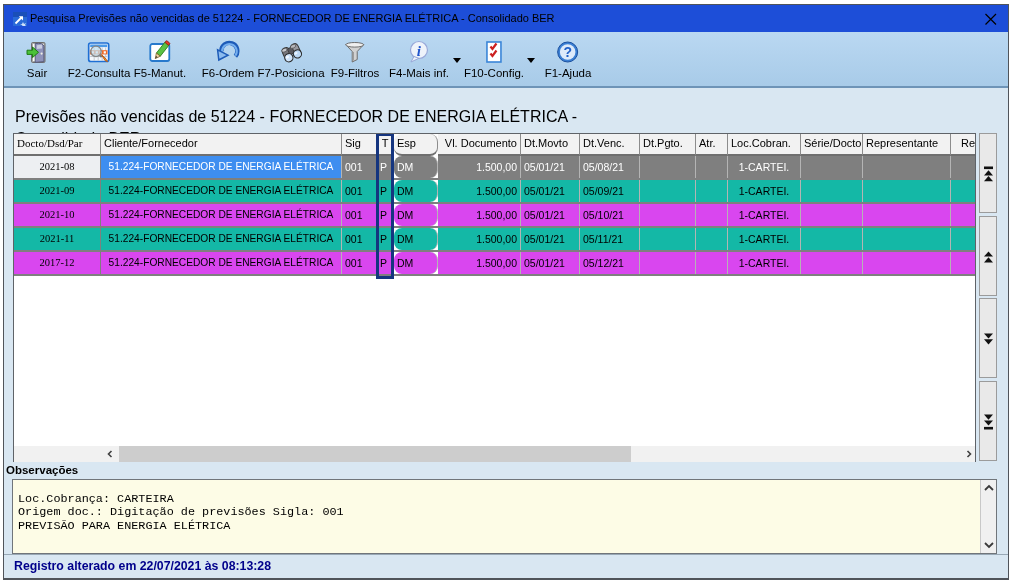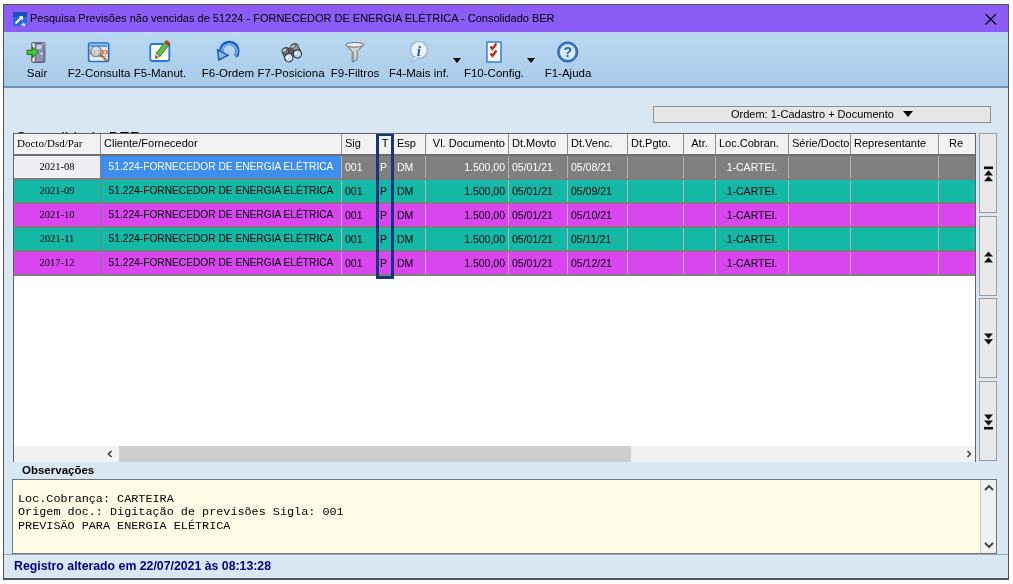--- a/index.html
+++ b/index.html
@@ -1,19 +1,19 @@
 <!DOCTYPE html>
 <html><head>
 <meta charset="utf-8">
 <style>
 * { margin:0; padding:0; box-sizing:border-box; }
 html,body { width:1013px; height:584px; background:#fff; font-family:"Liberation Sans", sans-serif; overflow:hidden; }
 #win { position:absolute; left:3px; top:4px; width:1006px; height:576px; border:1px solid #50545a; border-bottom:2px solid #50545a; background:#d9e7f2; overflow:hidden; }
 
-#titlebar { position:absolute; left:0; top:0; width:100%; height:27px; background:#8b5cf6; }
+#titlebar { position:absolute; left:0; top:0; width:100%; height:27px; background:#1d4ed8; }
 #appicon { position:absolute; left:9px; top:7px; width:14px; height:14px; }
 #title { position:absolute; left:26px; top:7px; font-size:11px; color:#000; white-space:nowrap; }
 #closex { position:absolute; right:9px; top:7px; width:16px; height:16px; }
 
 #toolbar { position:absolute; left:0; top:27px; width:100%; height:56px; background:linear-gradient(#bad8f2,#a8cbe8); border-bottom:2px solid #6e94b7; }
 .tbtn { position:absolute; top:8px; text-align:center; }
 .tbtn .ico { display:block; margin:0 auto; width:24px; height:24px; }
 .tbtn .lbl { display:block; margin-top:3px; font-size:11.5px; color:#000; white-space:nowrap; }
 .darr { position:absolute; width:0; height:0; border-left:4px solid transparent; border-right:4px solid transparent; border-top:5px solid #000; top:54px; }
 
@@ -23,39 +23,39 @@
 
 #grid { position:absolute; left:9px; top:128px; width:963px; height:329px; border:1px solid #5f6368; border-bottom:none; background:#fff; overflow:hidden; }
 .grow { position:relative; display:flex; width:1200px; }
 .gc { flex:none; overflow:hidden; white-space:nowrap; font-size:11px; line-height:21px; border-right:1px solid #b4b4b4; padding:0 3px; }
 #ghead { height:22px; }
 #ghead .gc { background:#f2f2f2; border-right:1px solid #8c8c8c; border-bottom:2px solid #6f6f6f; line-height:19px; }
 .drow { height:24px; border-bottom:2px solid #7f7f7f; }
 .drow .gc { line-height:22px; font-size:10.5px; }
 .drow .c1 { font-size:10.2px; }
 .c0 { width:87px;font-family:Liberation Serif, serif; } .c1 { width:241px; } .c2 { width:35px; } .c3 { width:17px; }
-.c4 { width:32px; } .c5 { width:83px; text-align:right; } .c6 { width:59px; } .c7 { width:60px; }
+.c4 { width:44px;border-radius:8px; } .c5 { width:83px; text-align:right; } .c6 { width:59px; } .c7 { width:60px; }
 .c8 { width:56px; } .c9 { width:32px; } .c10 { width:73px; text-align:center; } .c11 { width:62px; }
 .c12 { width:88px; } .c13 { width:40px; }
 .drow .c0 { background:#edeff2; border-right:1px solid #7f7f7f; text-align:center; }
 .rsel .gc { background:#7f7f7f; color:#fff; }
 .rsel .c1 { background:#3e8ef0; text-align:center; }
 .rsel .c0 { background:#edeff2; color:#000; }
 .ryel .gc { background:#d946ef; }
 .rwht .gc { background:#14b8a6; }
 .rwht .c1, .ryel .c1 { text-align:center; }
 #tbox { position:absolute; left:362px; top:-1px; width:18px; height:146px; border:3px solid #15357f; pointer-events:none; }
 
 #hscroll { position:absolute; left:0px; bottom:0px; width:962px; height:16px; background:#f1f1f1; }
 #hthumb2 { position:absolute; left:105px; top:0; width:512px; height:16px; background:#cdcdcd; }
 
 .sbtn { position:absolute; left:975px; width:18px; height:80px; background:#e9e9e9; border:1px solid #9b9b9b; }
 .sbtn svg { position:absolute; left:4px; top:33px; }
 
-#obslbl { position:absolute; left:18px; top:459px; font-size:11.5px; font-weight:bold; color:#000; }
+#obslbl { position:absolute; left:2px; top:459px; font-size:11.5px; font-weight:bold; color:#000; }
 #obsarea { position:absolute; left:8px; top:474px; width:985px; height:75px; background:#fdfce6; border:1px solid #70757a; }
 #obstext { position:absolute; left:5px; top:13px; font-family:"Liberation Mono", monospace; font-size:11.8px; line-height:13.4px; color:#000; white-space:pre; }
 #obsscroll { position:absolute; right:0px; top:0px; width:16px; height:73px; background:#f0f0f0; border-left:1px solid #c8c8c8; }
 #sepline { position:absolute; left:0; top:549px; width:100%; height:1px; background:#98a8b5; }
 #status { position:absolute; left:10px; top:554px; font-size:12.3px; font-weight:bold; color:#00008b; }
 </style>
 </head>
 <body>
 <div id="win">
   <div id="titlebar">
@@ -160,34 +160,34 @@
       <svg class="ico" viewBox="0 0 24 24">
         <circle cx="12" cy="12" r="10" fill="#3a7fd4" stroke="#1a4f9e"></circle>
         <circle cx="12" cy="12" r="7.8" fill="#ddeafa"></circle>
         <text x="12" y="17" text-anchor="middle" font-family="Liberation Sans" font-size="14" font-weight="bold" fill="#2060c8">?</text>
       </svg>
       <span class="lbl">F1-Ajuda</span>
     </div>
     <div class="darr" style="left:449px;top:26px"></div>
     <div class="darr" style="left:523px;top:26px"></div>
   </div>
+  <div id="heading">Previsões não vencidas de 51224 - FORNECEDOR DE ENERGIA ELÉTRICA -</div>
   <div id="heading2">Consolidado BER</div>
-  <div id="ordembtn">Ordem: 1-Cadastro + Documento&nbsp;&nbsp;&nbsp;<span style="display:inline-block;width:0;height:0;border-left:5px solid transparent;border-right:5px solid transparent;border-top:6px solid #000;vertical-align:1px"></span></div>
   <div id="grid">
     <div class="grow" id="ghead">
       <div class="gc c0">Docto/Dsd/Par</div>
         <div class="gc c1">Cliente/Fornecedor</div>
         <div class="gc c2">Sig</div>
         <div class="gc c3" style="text-align:center">T</div>
         <div class="gc c4">Esp</div>
         <div class="gc c5">Vl. Documento</div>
         <div class="gc c6">Dt.Movto</div>
         <div class="gc c7">Dt.Venc.</div>
         <div class="gc c8">Dt.Pgto.</div>
-        <div class="gc c9" style="text-align:center">Atr.</div>
+        <div class="gc c9" style="text-align:left">Atr.</div>
         <div class="gc c10" style="text-align:left">Loc.Cobran.</div>
         <div class="gc c11">Série/Docto</div>
         <div class="gc c12">Representante</div>
         <div class="gc c13" style="border-right:none;padding-left:10px;">Re</div>
     </div>
     <div class="grow drow rsel">
       <div class="gc c0">2021-08</div>
         <div class="gc c1">51.224-FORNECEDOR DE ENERGIA ELÉTRICA</div>
         <div class="gc c2">001</div>
         <div class="gc c3">P</div>

